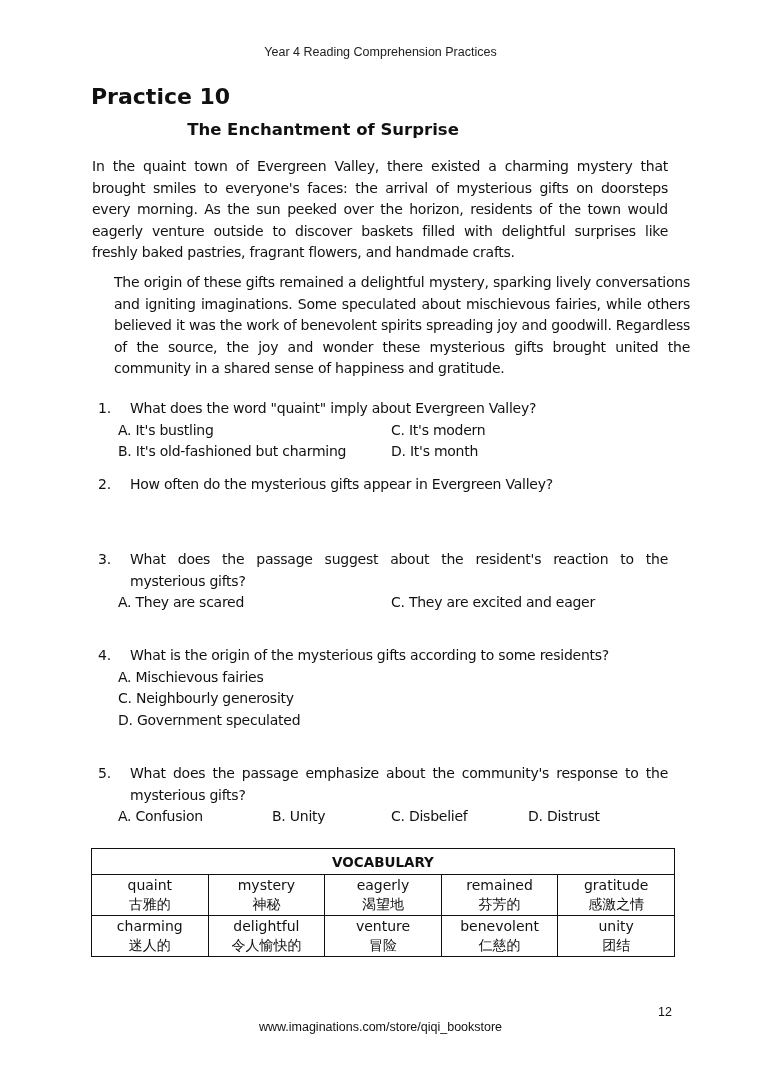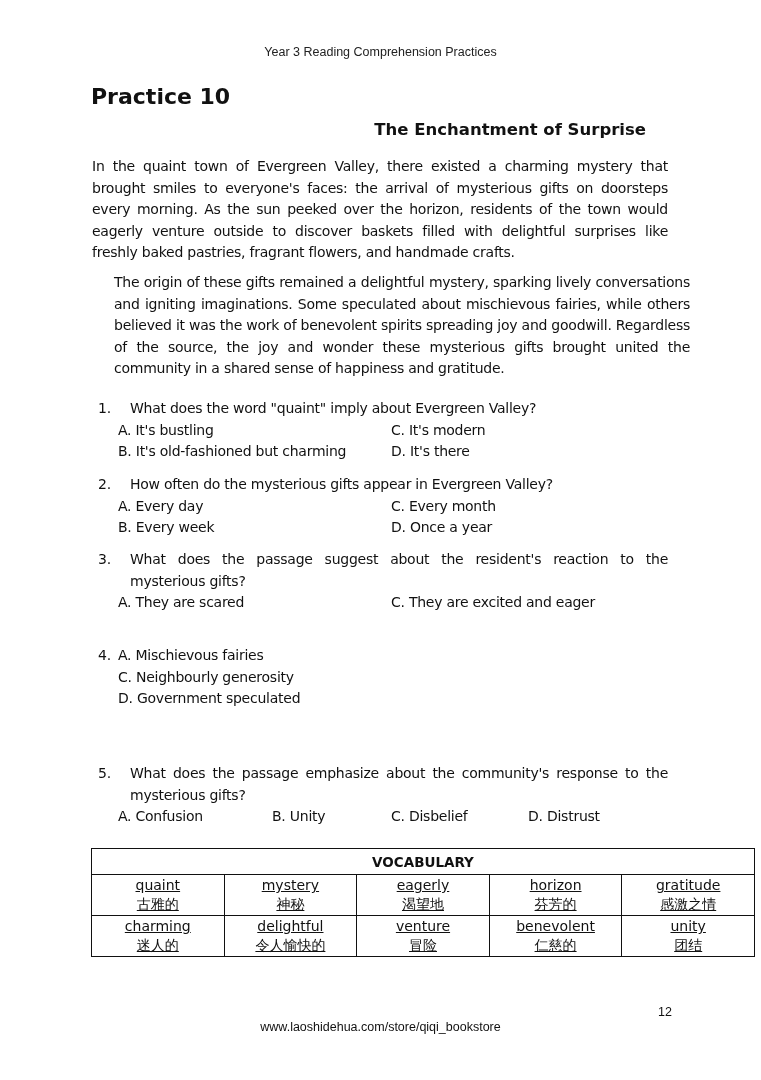--- a/index.html
+++ b/index.html
@@ -1,94 +1,85 @@
 <!DOCTYPE html>
 <html><head>
 <meta charset="utf-8">
 <style>
   html, body { margin: 0; padding: 0; background: #ffffff; }
   body { width: 761px; height: 1080px; position: relative; overflow: hidden;
          font-family: "DejaVu Sans", sans-serif; color: #111; }
   .header { position: absolute; top: 45px; left: 0; width: 761px; text-align: center;
             font-family: "Liberation Sans", sans-serif; font-size: 12.5px; color: #222; }
   .practice { position: absolute; top: 84px; left: 91px; font-weight: bold; font-size: 22px; }
-  .title { position: absolute; top: 120px; left: 0; width: 646px; text-align: right;
+  .title { position: absolute; top: 120px; left: 0; width: 646px; text-align: center;
            font-weight: bold; font-size: 16.5px; }
   .passage { position: absolute; left: 92px; width: 576px; font-size: 14px; line-height: 21.5px;
              text-align: justify; letter-spacing: -0.25px; }
   .p1 { top: 156px; }
   .p2 { top: 272px; margin-left: 22px; }
   .q { position: absolute; left: 98px; width: 570px; font-size: 14px; line-height: 21.5px; letter-spacing: -0.25px; }
   .q .num { position: absolute; left: 0; top: 0; }
   .q .stem { margin-left: 32px; text-align: justify; }
   .opts { margin-left: 20px; position: relative; }
   .opts .row { height: 21.5px; position: relative; }
   .opts .row span { position: absolute; top: 0; white-space: nowrap; }
-  .vocab { position: absolute; top: 848px; left: 91px; width: 664px; border-collapse: collapse;
+  .vocab { position: absolute; top: 848px; left: 91px; width: 584px; border-collapse: collapse;
            font-size: 14px; padding-left: 48px; }
   .vocab td, .vocab th { border: 1px solid #111; text-align: center; padding: 0; }
   .vocab th { font-weight: bold; height: 25px; font-size: 13.5px; }
-  .vocab td { height: 40px; line-height: 19px; width: 20%; text-decoration: underline; }
+  .vocab td { height: 40px; line-height: 19px; width: 20%; }
   .pagenum { position: absolute; top: 1005px; left: 658px; font-family: "Liberation Sans", sans-serif; font-size: 12.5px; }
   .footer { position: absolute; top: 1020px; left: 0; width: 761px; text-align: center;
             font-family: "Liberation Sans", sans-serif; font-size: 12.5px; }
 </style>
 </head>
 <body>
 
-<div class="header">Year 3 Reading Comprehension Practices</div>
+<div class="header">Year 4 Reading Comprehension Practices</div>
 <div class="practice">Practice 10</div>
 <div class="title">The Enchantment of Surprise</div>
 
 <div class="passage p1">In the quaint town of Evergreen Valley, there existed a charming mystery that brought smiles to everyone's faces: the arrival of mysterious gifts on doorsteps every morning. As the sun peeked over the horizon, residents of the town would eagerly venture outside to discover baskets filled with delightful surprises like freshly baked pastries, fragrant flowers, and handmade crafts.</div>
 <div class="passage p2">The origin of these gifts remained a delightful mystery, sparking lively conversations and igniting imaginations. Some speculated about mischievous fairies, while others believed it was the work of benevolent spirits spreading joy and goodwill. Regardless of the source, the joy and wonder these mysterious gifts brought united the community in a shared sense of happiness and gratitude.</div>
 
 <div class="q" style="top:398px;">
   <span class="num">1.</span>
   <div class="stem">What does the word "quaint" imply about Evergreen Valley?</div>
   <div class="opts">
     <div class="row">
         <span style="left:0">A. It's bustling</span>
         <span style="left:273px">C. It's modern</span>
       </div>
     <div class="row">
         <span style="left:0">B. It's old-fashioned but charming</span>
-        <span style="left:273px">D. It's there</span>
+        <span style="left:273px">D. It's month</span>
       </div>
   </div>
 </div>
 
 <div class="q" style="top:474px;">
   <span class="num">2.</span>
   <div class="stem">How often do the mysterious gifts appear in Evergreen Valley?</div>
-  <div class="opts">
-    <div class="row">
-        <span style="left:0">A. Every day</span>
-        <span style="left:273px">C. Every month</span>
-      </div>
-    <div class="row">
-        <span style="left:0">B. Every week</span>
-        <span style="left:273px">D. Once a year</span>
-      </div>
-  </div>
 </div>
 
 <div class="q" style="top:549px;">
   <span class="num">3.</span>
   <div class="stem" style="text-align:justify;text-align-last:left;">What does the passage suggest about the resident's reaction to the mysterious gifts?</div>
   <div class="opts">
     <div class="row">
         <span style="left:0">A. They are scared</span>
         <span style="left:273px">C. They are excited and eager</span>
       </div>
   </div>
 </div>
 
 <div class="q" style="top:645px;">
   <span class="num">4.</span>
+  <div class="stem">What is the origin of the mysterious gifts according to some residents?</div>
   <div class="opts">
     <div class="row">
         <span style="left:0">A. Mischievous fairies</span>
       </div>
     <div class="row">
         <span style="left:0">C. Neighbourly generosity</span>
       </div>
     <div class="row">
         <span style="left:0">D. Government speculated</span>
       </div>
@@ -120,21 +111,21 @@
         </td>
     <td>
           <div>mystery</div>
           <div>神秘</div>
         </td>
     <td>
           <div>eagerly</div>
           <div>渴望地</div>
         </td>
     <td>
-          <div>horizon</div>
+          <div>remained</div>
           <div>芬芳的</div>
         </td>
     <td>
           <div>gratitude</div>
           <div>感激之情</div>
         </td>
   </tr>
   <tr>
     <td>
           <div>charming</div>
@@ -154,13 +145,13 @@
         </td>
     <td>
           <div>unity</div>
           <div>团结</div>
         </td>
   </tr>
 </tbody>
   </table>
 
 <div class="pagenum">12</div>
-<div class="footer">www.laoshidehua.com/store/qiqi_bookstore</div>
+<div class="footer">www.imaginations.com/store/qiqi_bookstore</div>
 
 </body></html>

